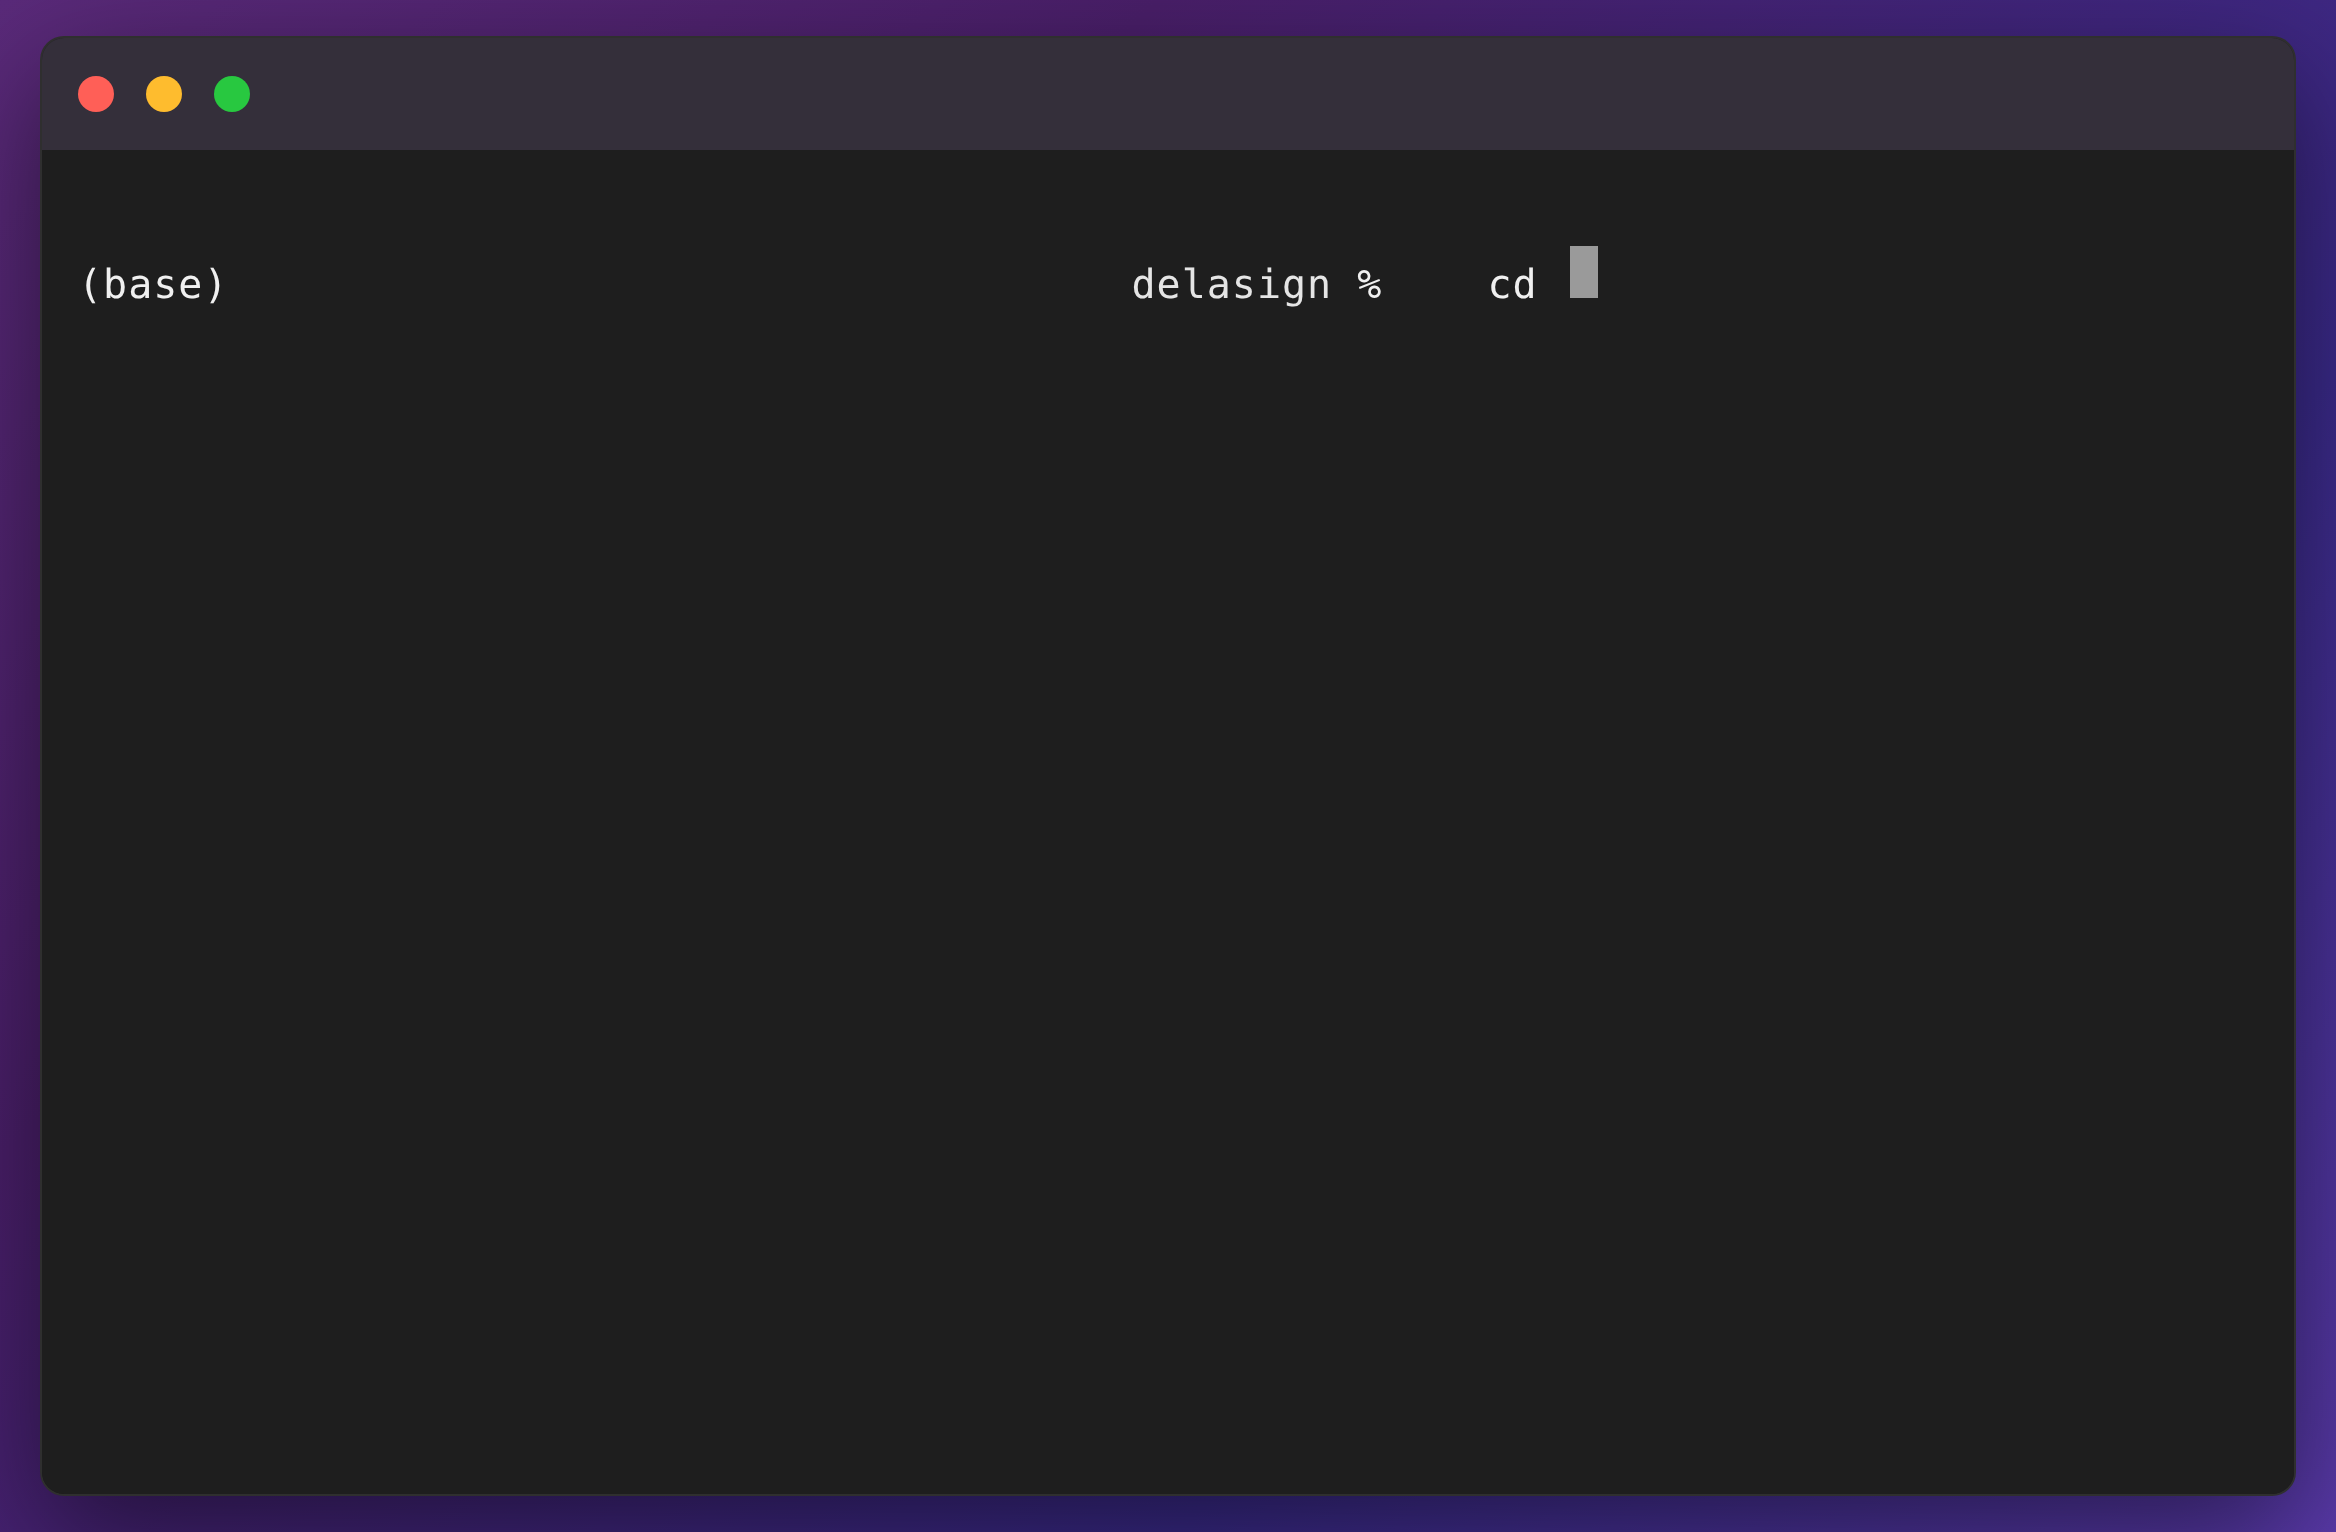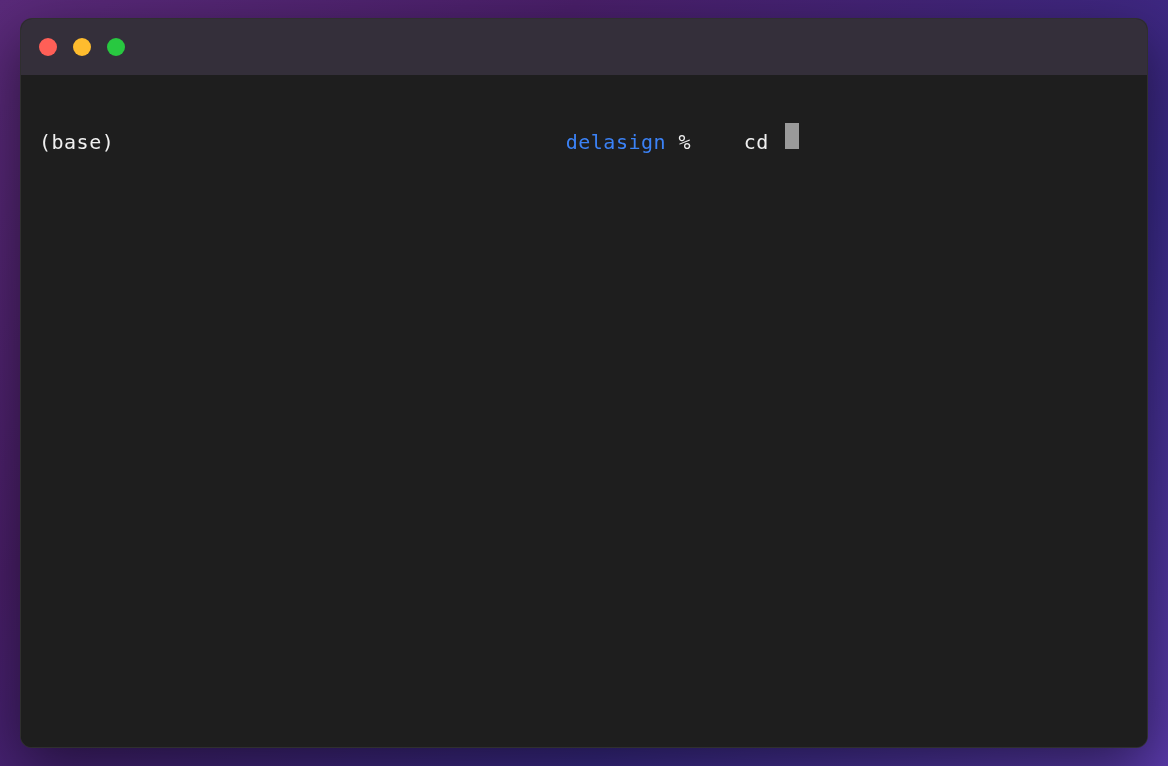--- a/index.html
+++ b/index.html
@@ -70,21 +70,21 @@
     
     .prompt-env {
       color: #f0f0f0;
     }
     
     .prompt-spacer {
       flex: 0 0 auto;
     }
     
     .prompt-user {
-      color: #3b82f6;
+      color: #e5e5e5;
     }
     
     .prompt-symbol {
       color: #f0f0f0;
     }
     
     .prompt-command {
       color: #f0f0f0;
       margin-left: 40px;
     }

